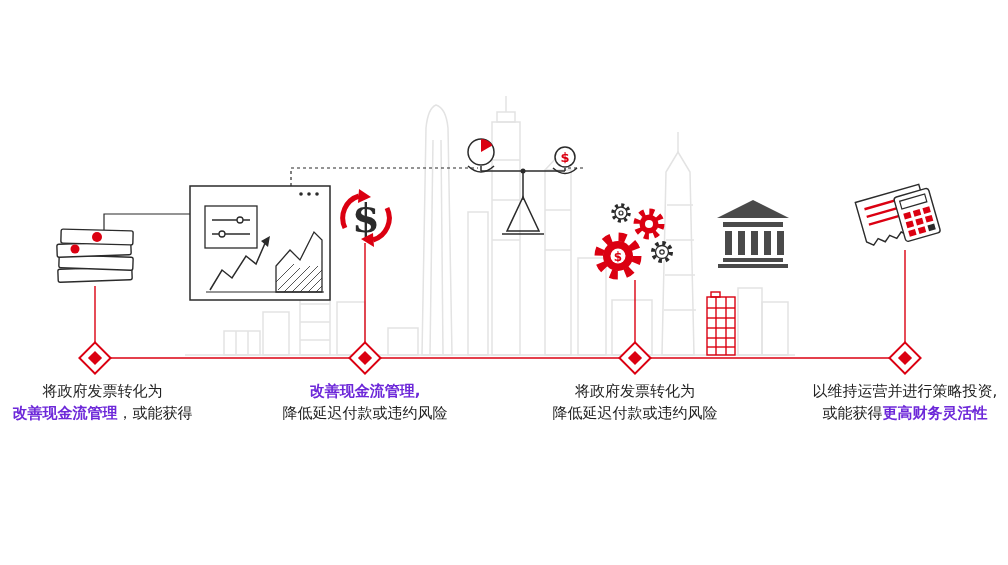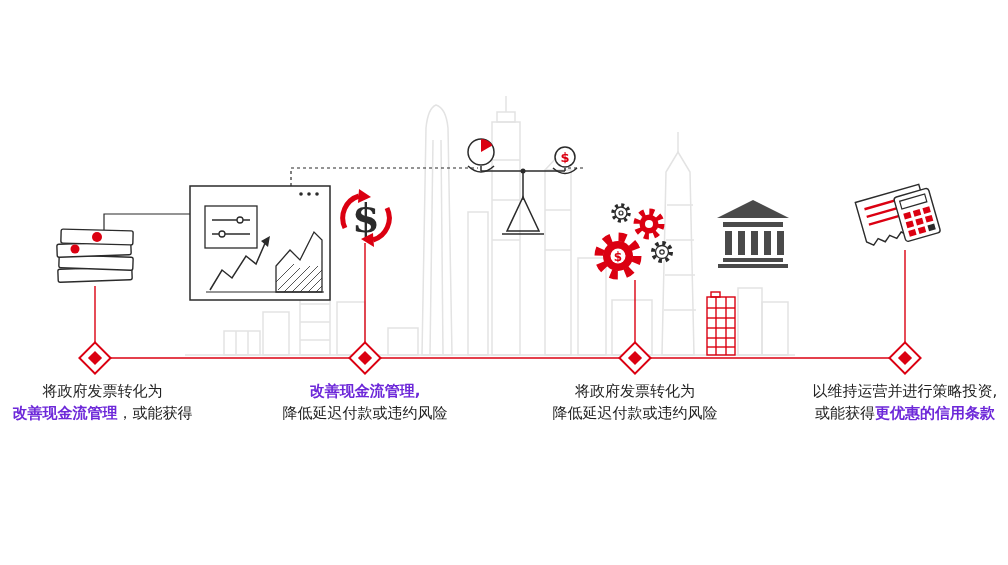--- a/index.html
+++ b/index.html
@@ -247,16 +247,16 @@
     <div><span>降低延迟付款或违约风险</span></div>
   </div>
 
   <div class="caption" style="left:512px;width:246px;">
     <div><span>将政府发票转化为</span></div>
     <div><span>降低延迟付款或违约风险</span></div>
   </div>
 
   <div class="caption" style="left:795px;width:220px;">
     <div><span>以维持运营并进行策略投资,</span></div>
-    <div><span>或能获得</span><span class="b">更优惠的信用条款</span></div>
+    <div><span>或能获得</span><span class="b">更高财务灵活性</span></div>
   </div>
 
 </div>
 
 </body></html>

